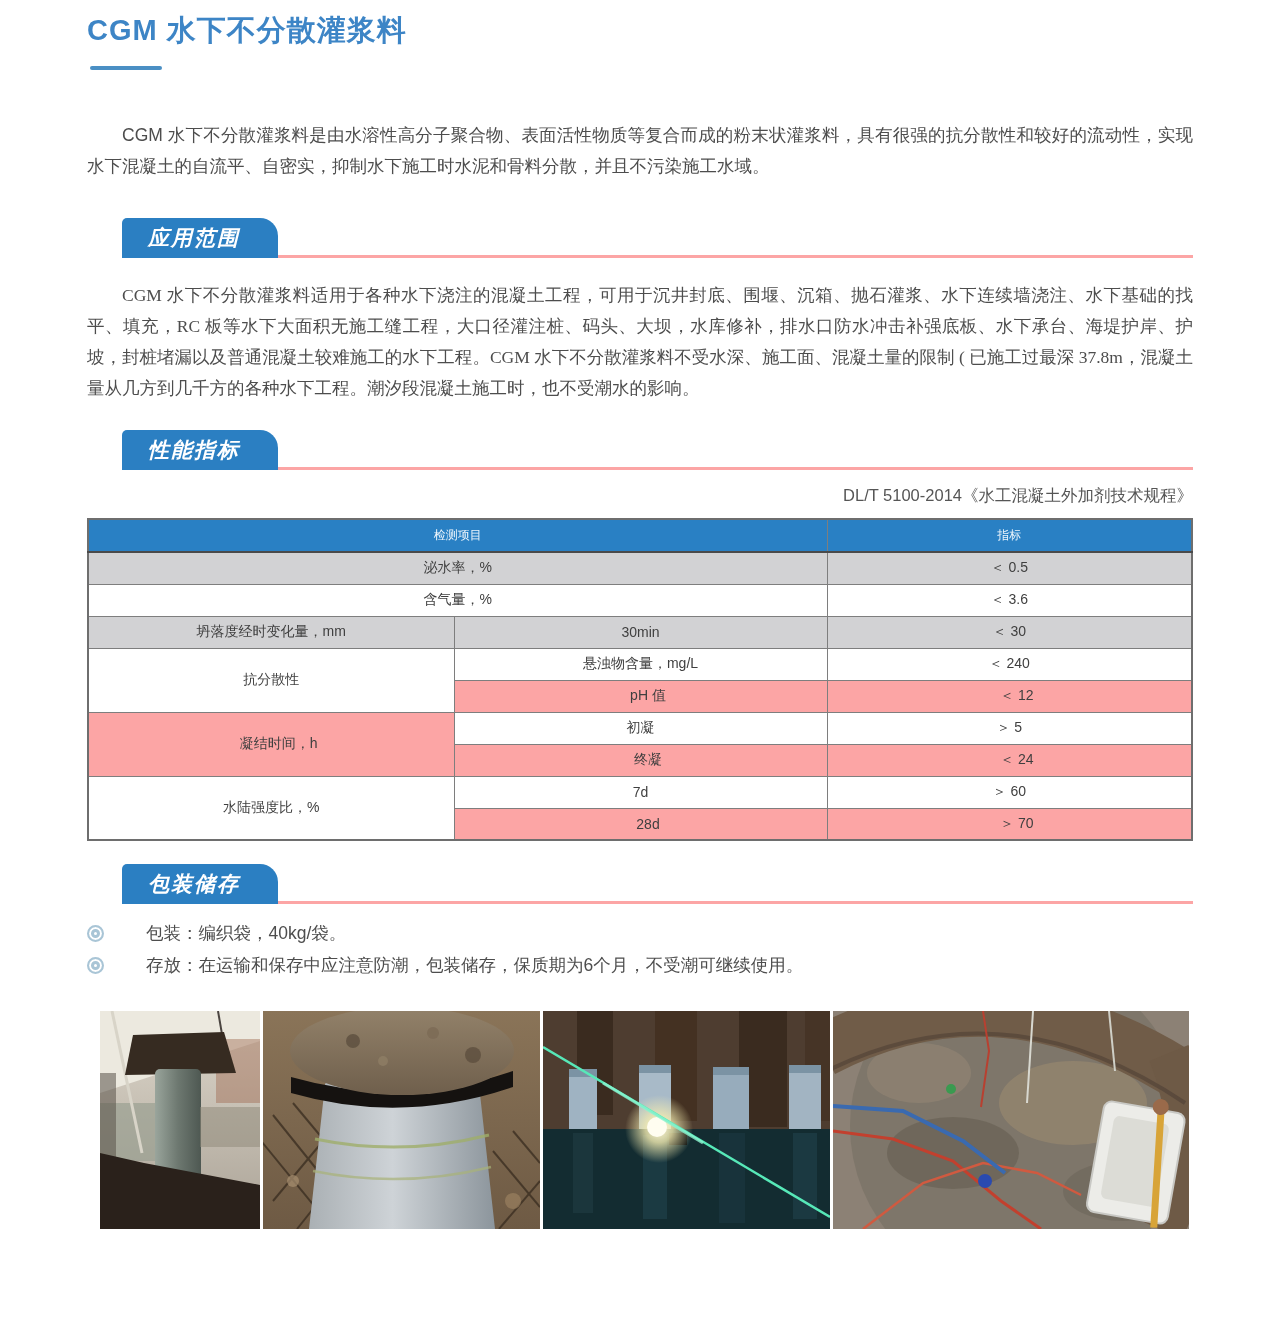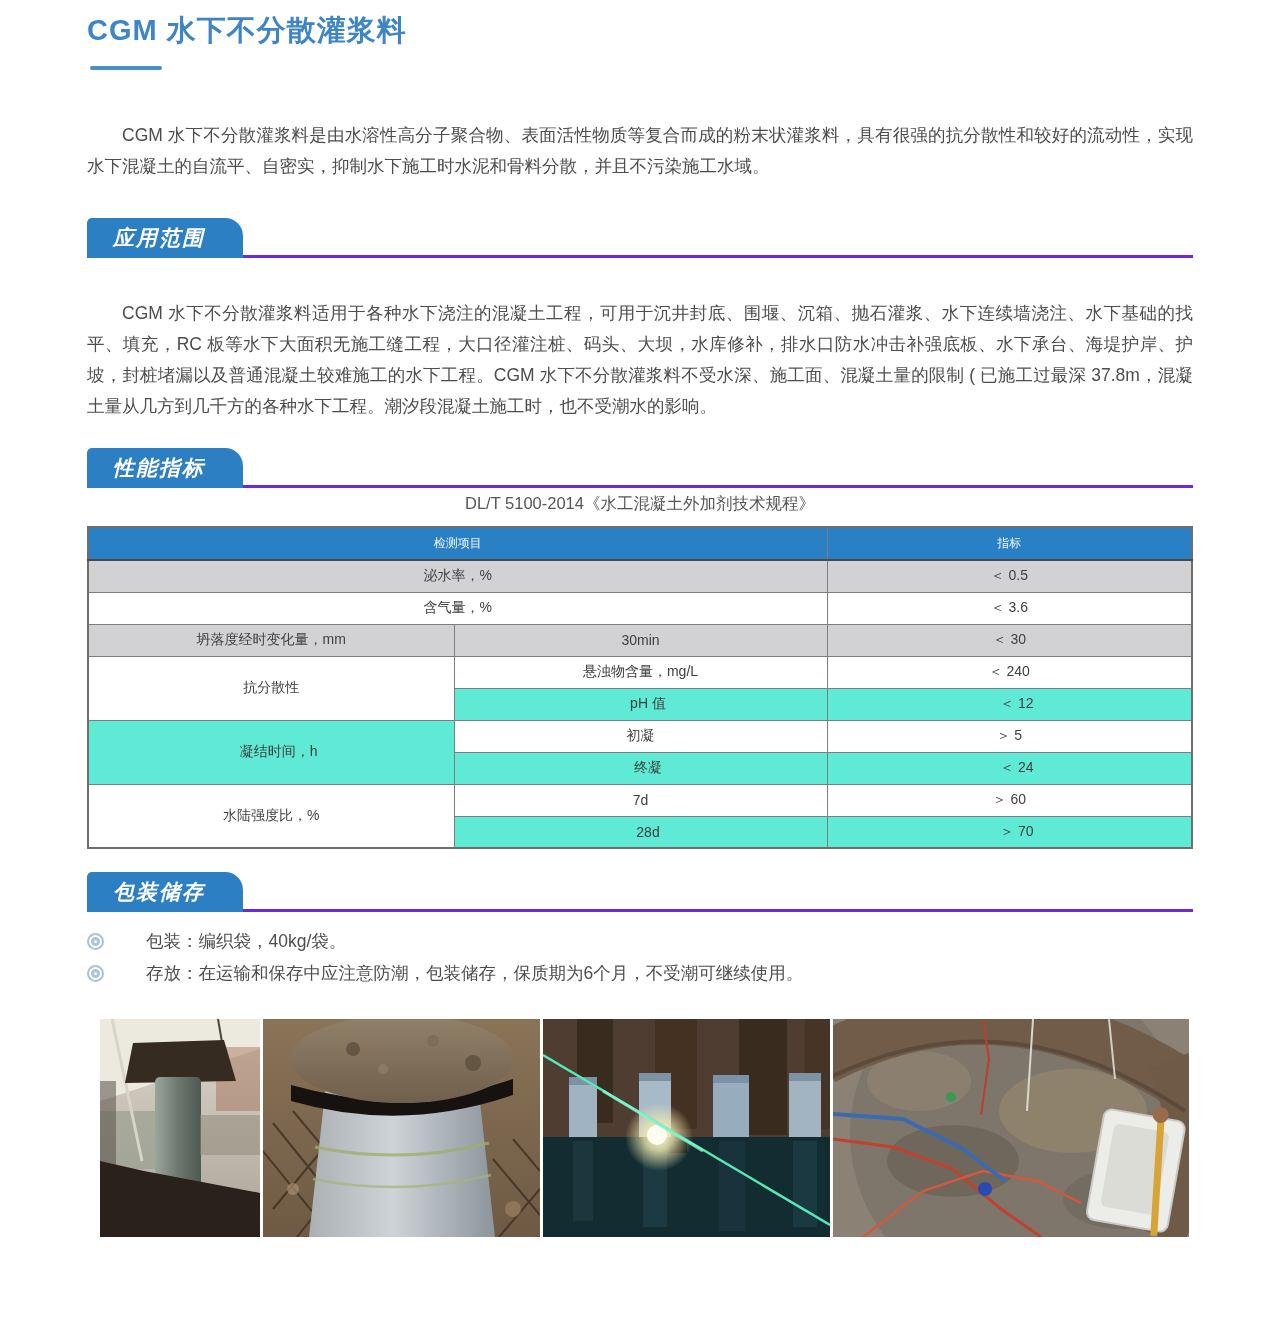--- a/index.html
+++ b/index.html
@@ -21,60 +21,60 @@
     margin-top: 16px; margin-left: 3px;
     width: 72px; height: 4px; background: #4a8fc4; border-radius: 2px;
   }
 
   
   .para {
     font-size: 17.5px; line-height: 31px; color: #4d4d4d;
     text-align: justify; text-indent: 2em;
   }
   .intro { margin-top: 50px; }
-  .app-body { margin-top: 40px; }
-
-  
-  .sec { position: relative; height: 37px; border-bottom: 3px solid #6d28d9; }
+  .app-body { margin-top: 22px; font-family: Liberation Serif, serif; }
+
+  
+  .sec { position: relative; height: 37px; border-bottom: 3px solid #fca5a5; margin-left: 35px; }
   .sec-app  { margin-top: 39px; }
   .sec-perf { margin-top: 29px; }
   .sec-pack { margin-top: 26px; }
   .badge {
     position: absolute; left: 0; bottom: -3px;
     height: 40px; line-height: 40px;
     background: #2b7fc2; color: #ffffff;
     font-size: 21px; font-weight: bold; font-style: italic;
     padding: 0 38px 0 26px;
     border-radius: 5px 18px 0 0;
     letter-spacing: 2px;
   }
 
   
   .caption {
-    margin-top: 4px; text-align: center;
+    margin-top: 14px; text-align: right;
     font-size: 16.5px; line-height: 22px; color: #555555;
   }
 
   
   table.perf {
     margin-top: 12px; width: 1106px; table-layout: fixed;
     border-collapse: collapse; border: 2px solid #6e6e6e;
   }
   table.perf td {
     border: 1px solid #7e7e7e; text-align: center; vertical-align: middle;
     height: 32px; font-size: 14px; color: #3f3f3f; background: #ffffff;
     padding: 0 4px; overflow: hidden;
   }
   table.perf tr.thead td {
     background: #2980c4; color: #edf5fc; height: 33px;
     border-bottom: 2px solid #4a4a4a; font-size: 12px;
   }
   table.perf tr.gray td { background: #d2d2d4; }
   table.perf td.cw { background: #ffffff; }
-  table.perf td.cg { background: #5eead4; padding-left: 19px; }
+  table.perf td.cg { background: #fca5a5; padding-left: 19px; }
 
   
   .bullets { margin-top: 13px; }
   .bullet-row { display: flex; align-items: center; height: 32px; gap: 32px; }
   .ring-icon {
     flex: 0 0 auto; width: 17px; height: 17px; border-radius: 50%;
     border: 2px solid #a9c5d6; background: #ffffff;
     box-shadow: inset 0 0 0 2px #ffffff, inset 0 0 0 5px #a9c5d6;
     margin-right: 10px;
   }

